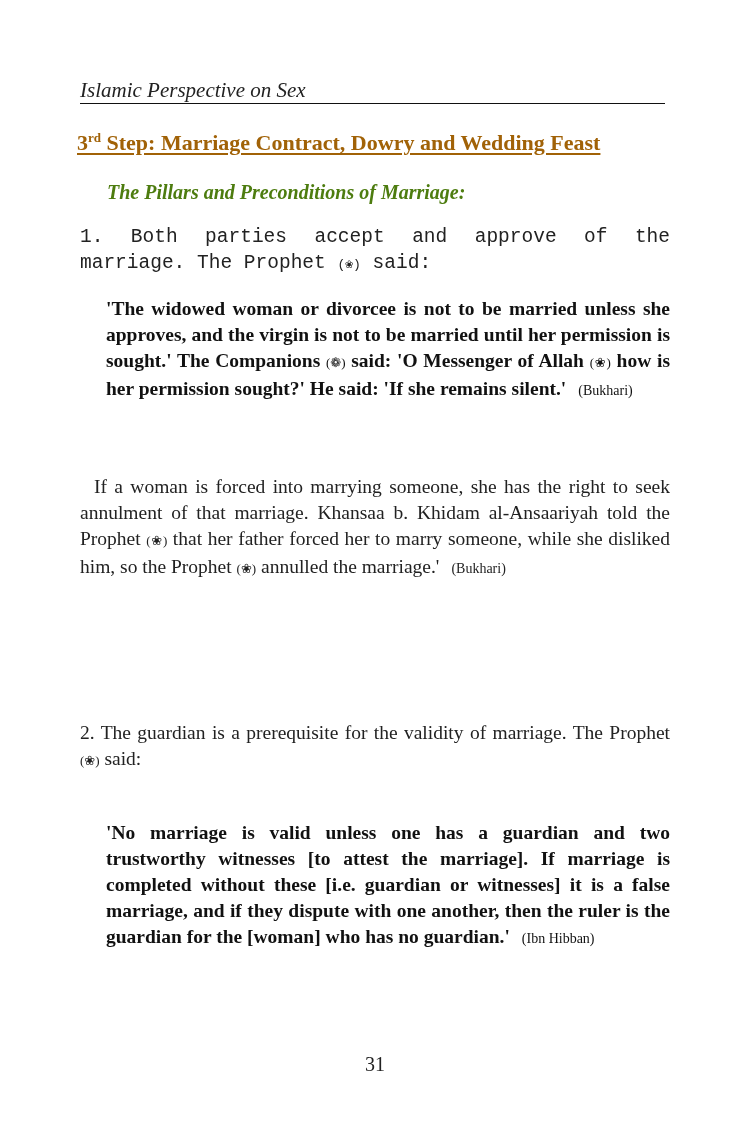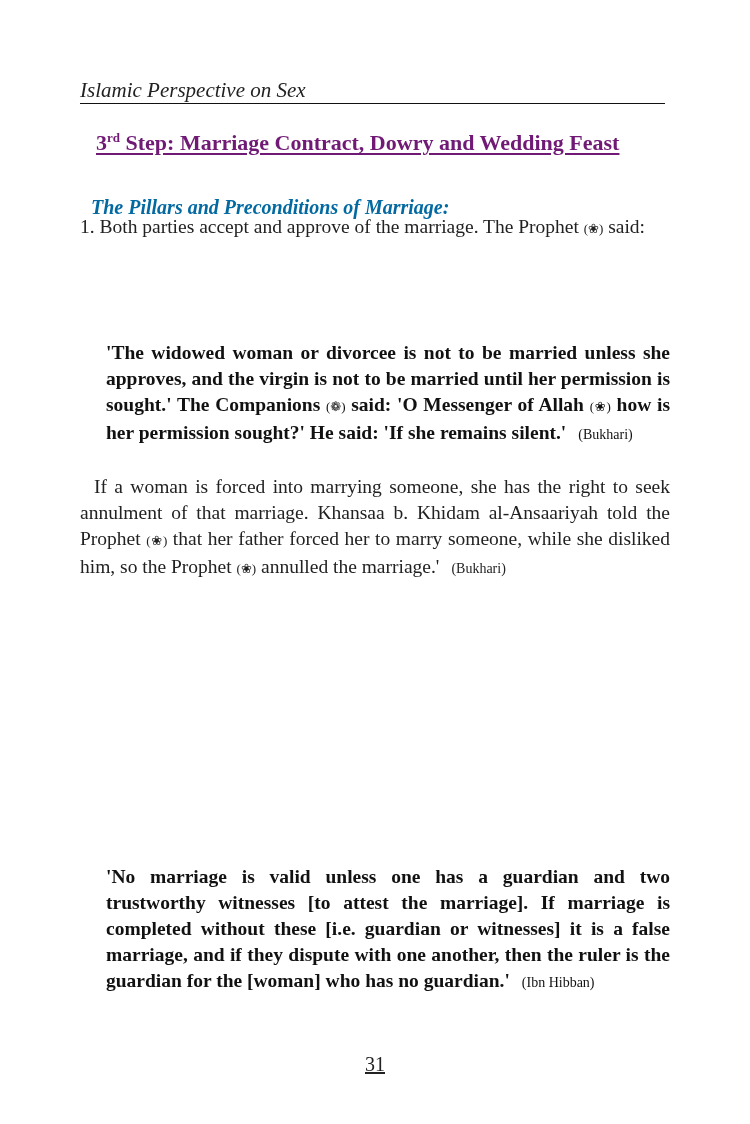--- a/index.html
+++ b/index.html
@@ -1,46 +1,47 @@
 <!DOCTYPE html>
 <html><head>
 <meta charset="utf-8">
 <style>
   html, body { margin: 0; padding: 0; background: #ffffff; }
   body { width: 750px; height: 1124px; position: relative; overflow: hidden; color: #111; font-family: "DejaVu Serif", "Liberation Serif", serif; }
   .page { position: absolute; left: 0; top: 0; width: 750px; height: 903px; padding-left: 24px; }
   .running-head { position: absolute; left: 80px; top: 78px; width: 585px; font-family: "Liberation Serif", serif; font-style: italic; font-size: 21px; color: #222; border-bottom: 1.5px solid #111; padding-bottom: 1px; line-height: 24px; }
-  .chapter-title { position: absolute; left: 96px; top: 130px; width: 580px; font-family: "Liberation Serif", serif; font-weight: bold; font-size: 22px; color: #701a75; line-height: 26px; white-space: nowrap; }
+  .chapter-title { position: absolute; left: 77px; top: 130px; width: 580px; font-family: "Liberation Serif", serif; font-weight: bold; font-size: 22px; color: #a16207; line-height: 26px; white-space: nowrap; }
   .chapter-title .t { text-decoration: underline; text-decoration-thickness: 1.5px; text-underline-offset: 3px; }
   .chapter-title sup { font-size: 13px; vertical-align: 8px; line-height: 0; }
-  .subhead { position: absolute; left: 91px; top: 180px; font-family: "Liberation Serif", serif; font-style: italic; font-weight: bold; font-size: 20px; color: #0369a1; line-height: 24px; margin-top: 15px; }
+  .subhead { position: absolute; left: 107px; top: 180px; font-family: "Liberation Serif", serif; font-style: italic; font-weight: bold; font-size: 20px; color: #4d7c0f; line-height: 24px; }
   .para { position: absolute; font-family: "Liberation Serif", serif; font-size: 19.5px; line-height: 26px; color: #222; text-align: justify; }
-  .quote { position: absolute; font-family: "Liberation Serif", serif; font-size: 19.5px; line-height: 26px; color: #111; text-align: justify; margin-top: 44px; }
+  .quote { position: absolute; font-family: "Liberation Serif", serif; font-size: 19.5px; line-height: 26px; color: #111; text-align: justify; }
   .b { font-weight: bold; }
   .n { font-weight: bold; }
   .ref { font-weight: normal; font-size: 14px; margin-left: 12px; }
   .saw { font-size: 13px; font-weight: normal; }
-  .page-number { position: absolute; left: 0; width: 750px; top: 1053px; text-align: center; font-family: "Liberation Serif", serif; font-size: 20px; color: #222; text-decoration: underline; }
+  .page-number { position: absolute; left: 0; width: 750px; top: 1053px; text-align: center; font-family: "Liberation Serif", serif; font-size: 20px; color: #222; }
 </style>
 </head>
 <body>
 
 <div class="page">
 
   <div class="running-head">Islamic Perspective on Sex</div>
 
   <div class="chapter-title"><span class="t"><span>3</span><sup>rd</sup><span> Step: Marriage Contract, Dowry and Wedding Feast</span></span></div>
 
   <div class="subhead">The Pillars and Preconditions of Marriage:</div>
 
-  <div class="para" style="left:80px; top:214px; width:590px;"><span>1. Both parties accept and approve of the marriage. The Prophet </span><span class="saw">(❀)</span><span> said:</span></div>
+  <div class="para" style="left:80px; top:224px; width:590px;font-family:Liberation Mono, monospace;"><span>1. Both parties accept and approve of the marriage. The Prophet </span><span class="saw">(❀)</span><span> said:</span></div>
 
   <div class="quote b" style="left:106px; top:296px; width:564px;"><span>'The widowed woman or divorcee is not to be married unless she approves, and the virgin is not to be married until her permission is sought.' The Companions </span><span class="saw">(❁)</span><span> said: 'O Messenger of Allah </span><span class="saw">(❀)</span><span> how is her permission sought?' He said: 'If she remains silent.'</span><span class="ref">(Bukhari)</span></div>
 
   <div class="para" style="left:80px; top:474px; width:590px; text-indent:14px;"><span>If a woman is forced into marrying someone, she has the right to seek annulment of that marriage. Khansaa b. Khidam al-Ansaariyah told the Prophet </span><span class="saw">(❀)</span><span> that her father forced her to marry someone, while she disliked him, so the Prophet </span><span class="saw">(❀)</span><span> annulled the marriage.'</span><span class="ref">(Bukhari)</span></div>
 
 
+  <div class="para" style="left:80px; top:720px; width:590px;"><span>2. The guardian is a prerequisite for the validity of marriage. The Prophet </span><span class="saw">(❀)</span><span> said:</span></div>
 
   <div class="quote b" style="left:106px; top:820px; width:564px;"><span>'No marriage is valid unless one has a guardian and two trustworthy witnesses </span><span class="n">[to attest the marriage]</span><span>. If marriage is completed without these </span><span class="n">[i.e. guardian or witnesses]</span><span> it is a false marriage, and if they dispute with one another, then the ruler is the guardian for the </span><span class="n">[woman]</span><span> who has no guardian.'</span><span class="ref">(Ibn Hibban)</span></div>
 
   <div class="page-number">31</div>
 
 </div>
 
 </body></html>

